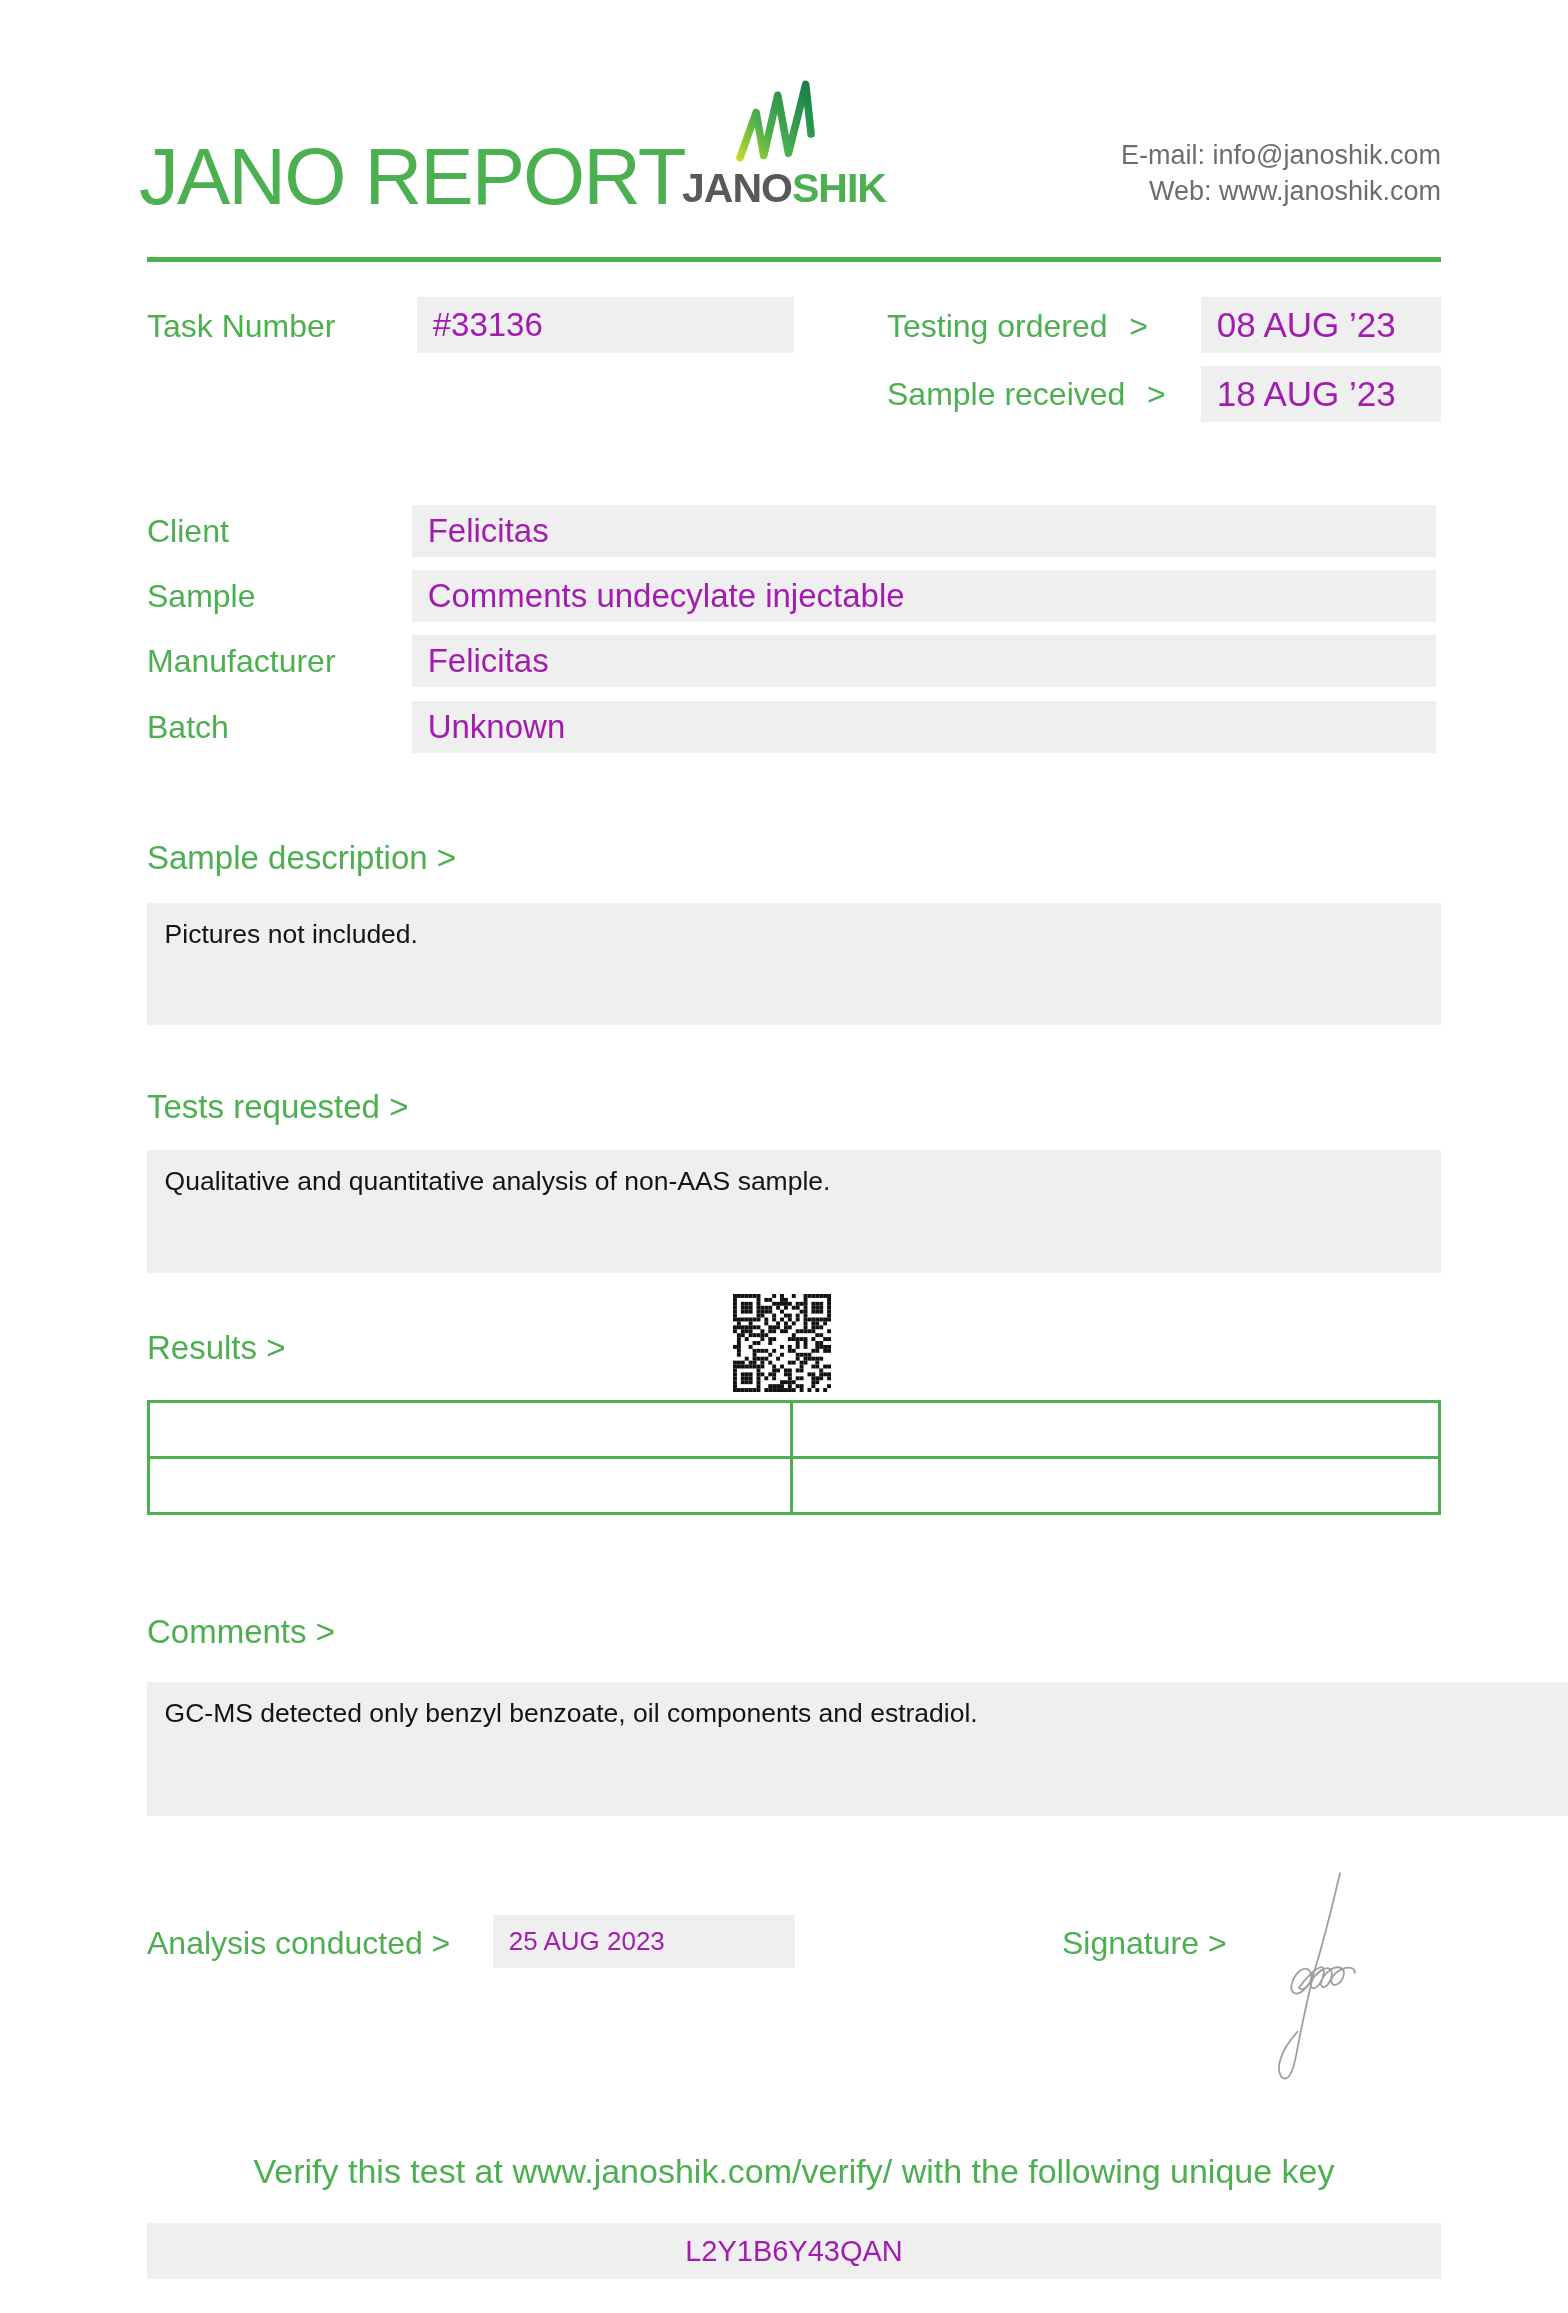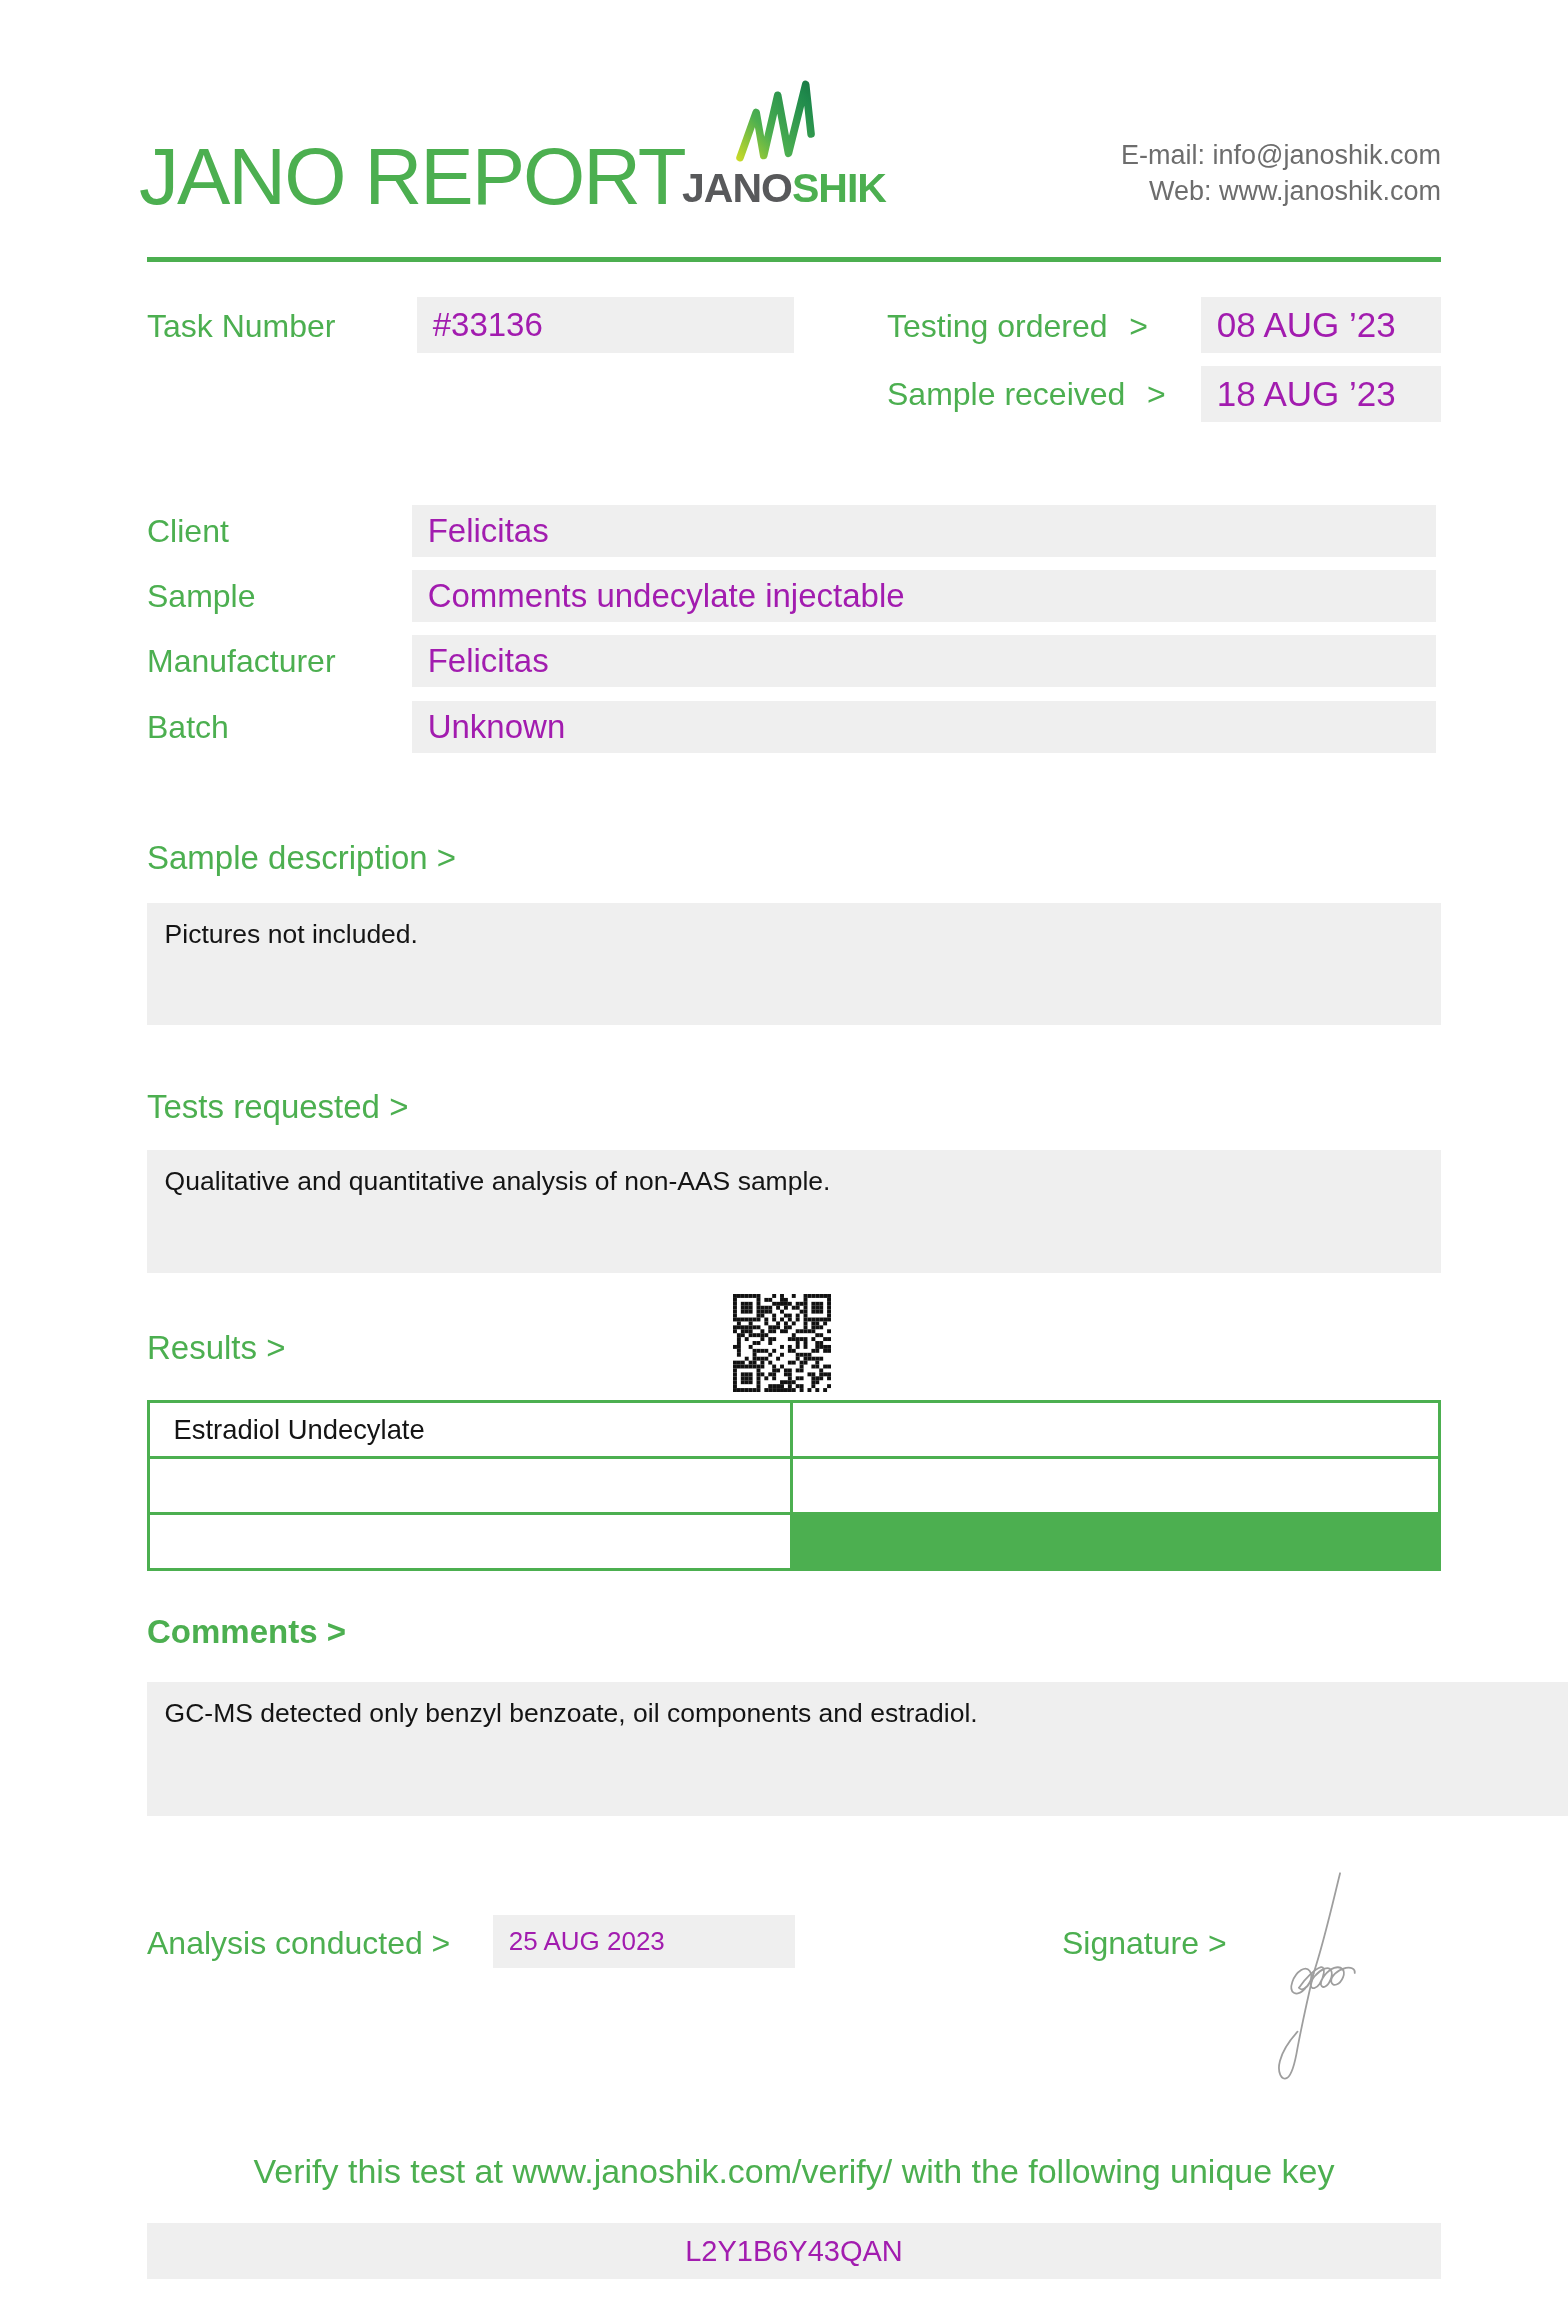--- a/index.html
+++ b/index.html
@@ -40,21 +40,21 @@
   .tr-heading{left:147px;top:1088px;}
   .tr-box{left:147px;top:1150px;width:1294px;height:123px;}
   .qr{left:733px;top:1294px;width:98px;height:98px;}
   .res-heading{left:147px;top:1329px;}
   .res-table{
     left:147px;top:1400px;width:1294px;box-sizing:border-box;
     border:3.9px solid #4caf50;background:#4caf50;
     display:grid;grid-template-columns:49.7% 1fr;grid-auto-rows:53px;gap:2.9px;
   }
   .cell{background:#ffffff;display:flex;align-items:center;padding-left:23.5px;font-size:27.4px;color:#141414;white-space:nowrap;}
-  .cm-heading{left:147px;top:1613px;font-weight:bold;}
+  .cm-heading{left:147px;top:1613px;}
   .cm-box{left:147px;top:1682px;width:1444px;height:134px;}
   
   .an-label{left:147px;top:1925px;}
   .an-box{left:493px;top:1915px;width:302px;height:53px;font-size:26px;}
   .sig-label{left:1062px;top:1925px;}
   .signature{left:1255px;top:1821px;}
   .verify{left:147px;top:2152px;width:1294px;text-align:center;color:#4caf50;font-size:34px;white-space:nowrap;}
   .keybox{left:147px;top:2223px;width:1294px;height:56px;justify-content:center;font-size:29px;}
 </style>
 </head>
@@ -452,21 +452,20 @@
       <rect x="56" y="96" width="4" height="4"></rect>
       <rect x="60" y="96" width="4" height="4"></rect>
       <rect x="68" y="96" width="4" height="4"></rect>
       <rect x="76" y="96" width="4" height="4"></rect>
       <rect x="84" y="96" width="4" height="4"></rect>
       <rect x="92" y="96" width="4" height="4"></rect>
     </svg></div>
 <div class="abs heading res-heading">Results &gt;</div>
 
 <div class="abs res-table">
-  <div class="cell">Estradiol Undecylate</div>
   <div class="cell"></div>
   <div class="cell"></div>
   <div class="cell"></div>
   <div class="cell"></div>
 </div>
 
 <div class="abs heading cm-heading">Comments &gt;</div>
 <div class="abs bodybox cm-box"><span>GC-MS detected only benzyl benzoate, oil components and estradiol.</span></div>
 
 <div class="abs glabel an-label">Analysis conducted &gt;</div>

